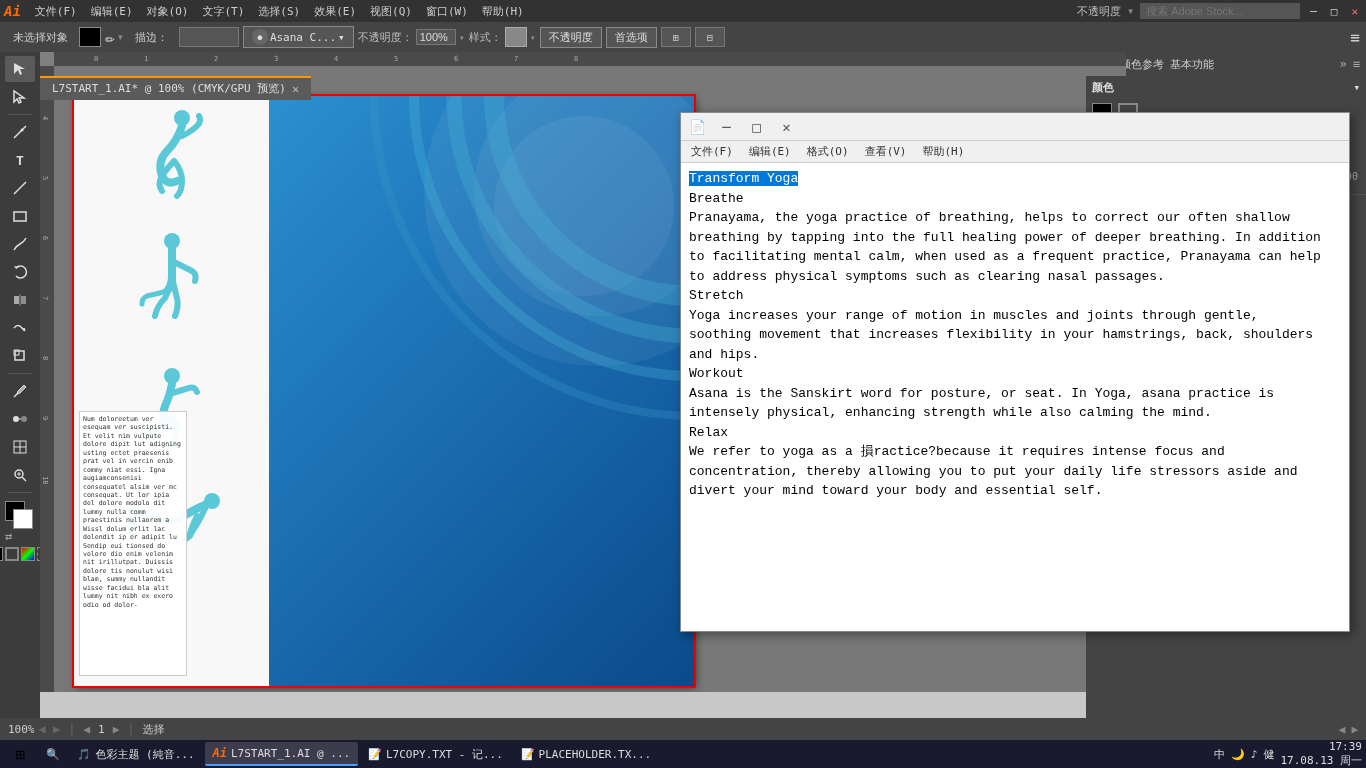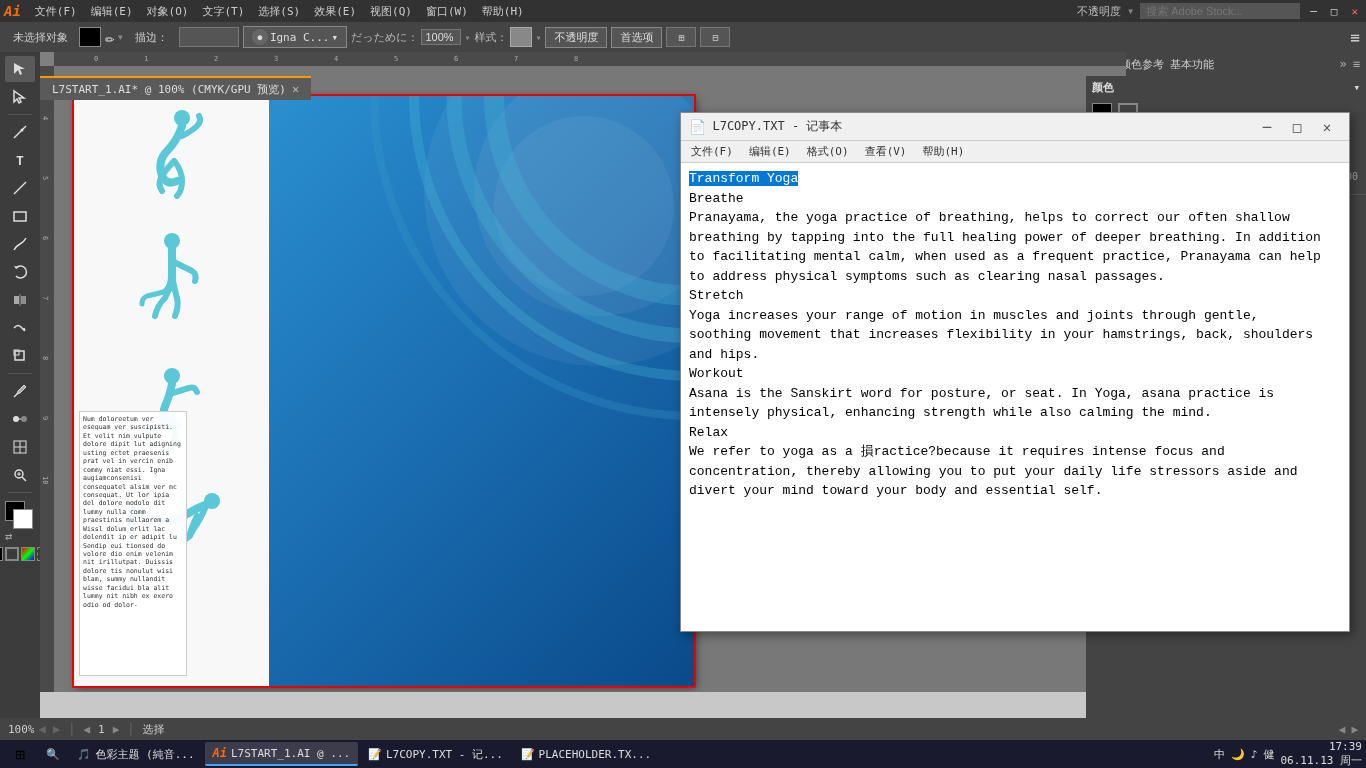--- a/index.html
+++ b/index.html
@@ -73,21 +73,21 @@
     
     .canvas-area {
       position: absolute; top: 52px; left: 40px; width: 1086px; height: 640px;
       background: #808080; overflow: hidden;
     }
 
     
     .doc-tab {
       position: absolute; top: 76px; left: 40px; height: 24px;
       background: #5a5a5a; color: #ddd; font-size: 11px; padding: 4px 12px;
-      display: flex; align-items: center; gap: 6px; cursor: pointer; border-top: 1px solid #888;
+      display: flex; align-items: flex-end; gap: 6px; cursor: pointer; border-top: 1px solid #888;
     }
     .doc-tab .close-x { color: #bbb; cursor: pointer; font-size: 12px; }
 
     
     .status-bar {
       position: absolute; top: 718px; left: 0; width: 1366px; height: 22px;
       background: #444; display: flex; align-items: center; padding: 0 8px; gap: 8px;
     }
     .status-item { color: #ccc; font-size: 11px; }
     .status-divider { color: #666; }
@@ -181,25 +181,25 @@
   <span class="tool-item">未选择对象</span>
   <div class="tool-swatch"></div>
   <div style="display:flex;align-items:center;gap:2px;">
     <span style="color:#ddd;font-size:16px;">✏</span>
     <span style="color:#888;">▾</span>
   </div>
   <span class="tool-item">描边：</span>
   <div style="width:60px;height:20px;background:#555;border:1px solid #777;display:flex;align-items:center;"></div>
   <div class="touch-btn">
     <div style="width:16px;height:16px;background:#666;border-radius:50%;display:flex;align-items:center;justify-content:center;font-size:8px;color:#ddd;">●</div>
-    <span>Igna C...</span>
+    <span>Asana C...</span>
     <span>▾</span>
   </div>
   <div class="opacity-section">
-    <span class="label">だっために：</span>
+    <span class="label">不透明度：</span>
     <input class="num-field" type="text" value="100%" style="">
     <span style="color:#888;font-size:10px;">▾</span>
   </div>
   <div class="opacity-section">
     <span class="label">样式：</span>
     <div class="style-swatch"></div>
     <span style="color:#888;font-size:10px;">▾</span>
   </div>
   <button class="doc-btn">不透明度</button>
   <button class="doc-btn">首选项</button>
@@ -453,21 +453,20 @@
           <span style="color:#aaa;font-size:10px;width:20px;">100</span>
         </div>
       </div>
     </div>
   </div>
 </div>
 
 <div class="notepad-window">
   <div class="notepad-titlebar">
     <span class="title-icon">📄</span>
-    <span class="title-text">L7COPY.TXT - 记事本</span>
     <div class="win-btns">
       <div class="win-btn">─</div>
       <div class="win-btn">□</div>
       <div class="win-btn close">✕</div>
     </div>
   </div>
   <div class="notepad-menubar">
     <span class="menu-item">文件(F)</span>
     <span class="menu-item">编辑(E)</span>
     <span class="menu-item">格式(O)</span>
@@ -533,16 +532,16 @@
     <span>📝</span>
     <span>PLACEHOLDER.TX...</span>
   </div>
   <div class="taskbar-right">
     <span style="font-size:11px;">中</span>
     <span style="font-size:11px;">🌙</span>
     <span style="font-size:11px;">♪</span>
     <span style="font-size:11px;">健</span>
     <div class="taskbar-time">
       <div>17:39</div>
-      <div>06.11.13 周一</div>
+      <div>17.08.13 周一</div>
     </div>
   </div>
 </div>
 
 </body></html>

